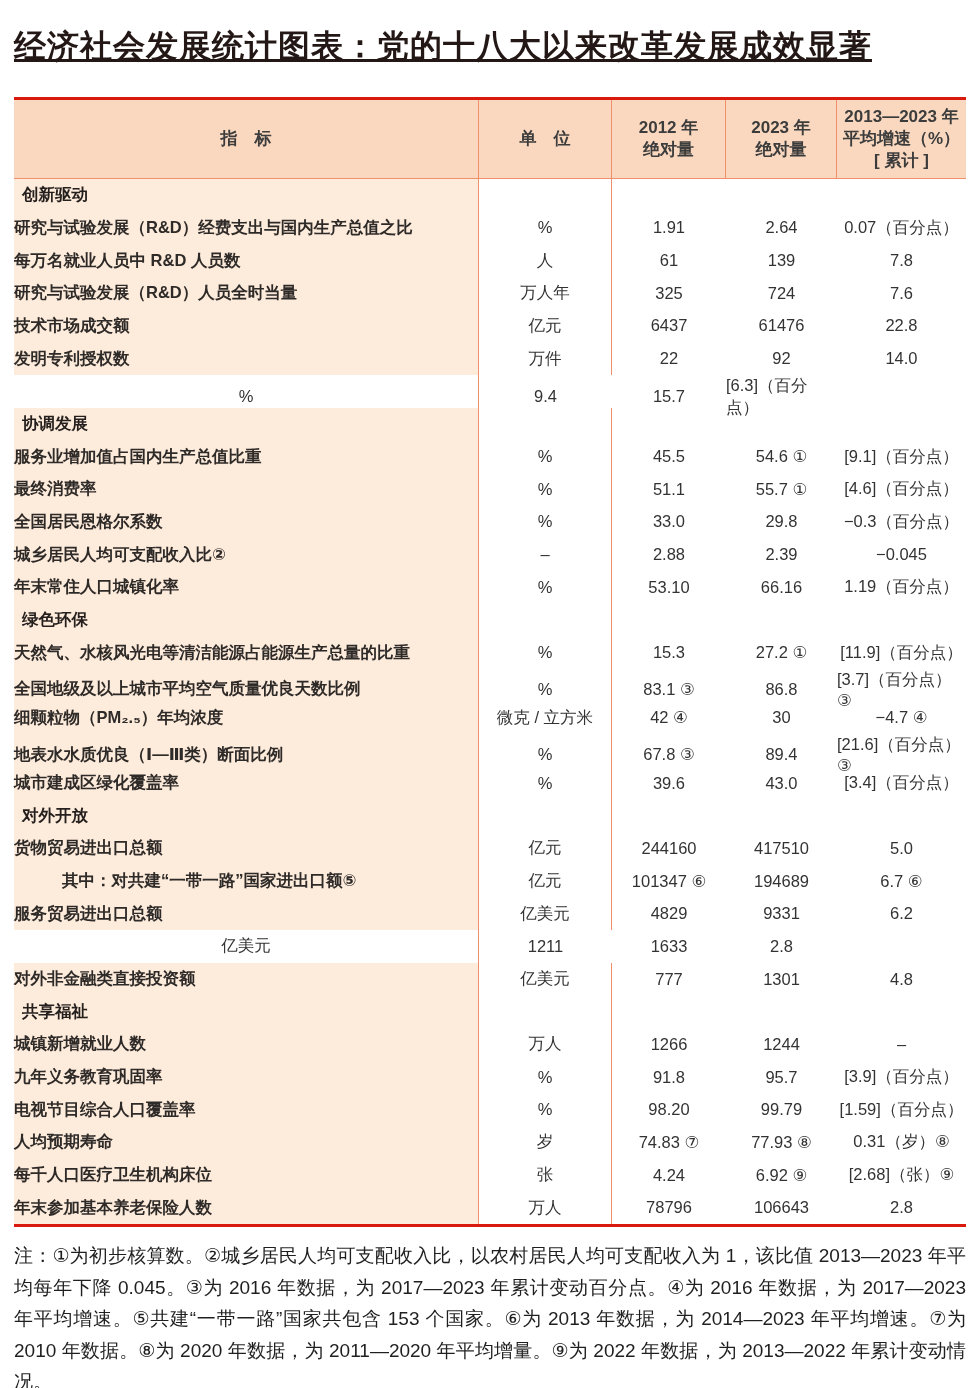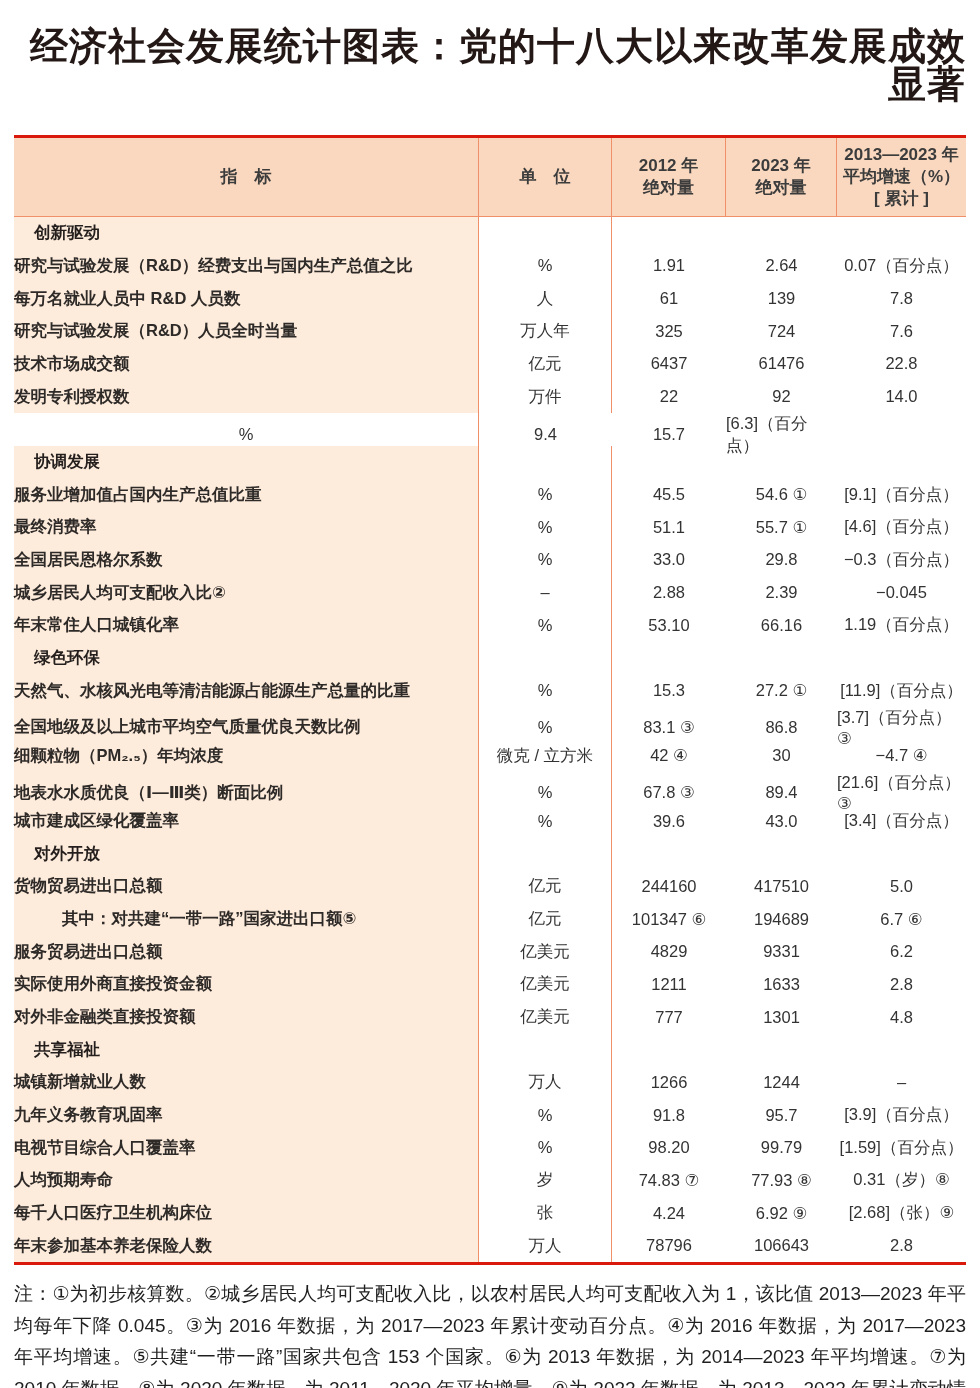--- a/index.html
+++ b/index.html
@@ -14,26 +14,27 @@
   html,body{background:#ffffff;}
   body{
     width:980px;height:1388px;
     font-family:"Liberation Sans","DejaVu Sans",sans-serif;
     color:var(--c-text);
     position:relative;
     overflow:hidden;
   }
   .title{
     margin:27px 14px 0;
-    text-align:right;
-    font-size:38px;
+    text-align:left;
+    font-size:32px;
     line-height:38px;
     font-weight:800;
     letter-spacing:1px;
     color:var(--c-title);
+    text-decoration:underline;
   }
   .table{
     margin:32px 14px 0;
     width:952px;
     border-top:3px solid var(--c-red);
     border-bottom:3px solid var(--c-red);
   }
   .hrow{
     display:grid;
     grid-template-columns:465px 133px 114px 111px 129px;
@@ -62,21 +63,21 @@
     font-size:16.5px;
     color:var(--c-text);
   }
   .c.lab{
     justify-content:flex-start;
     background:var(--c-colbg);
     border-right:1px solid var(--c-line);
     font-weight:600;
     color:#2e2a28;
   }
-  .row.section .c.lab{padding-left:20px;font-weight:800;color:#241f1d;}
+  .row.section .c.lab{padding-left:8px;font-weight:800;color:#241f1d;}
   .row .c.lab.sub{padding-left:48px;text-align:center;}
   .c.unit{border-right:1px solid var(--c-line);}
   .notes{
     margin:13px 14px 0;
     width:952px;
     font-size:19px;
     line-height:1.66;
     text-align:justify;
     color:#1f1f1f;
   }
@@ -260,21 +261,20 @@
         <div class="c v">6.7 ⑥</div>
       </div>
       <div class="row">
         <div class="c lab">服务贸易进出口总额</div>
         <div class="c unit">亿美元</div>
         <div class="c v">4829</div>
         <div class="c v">9331</div>
         <div class="c v">6.2</div>
       </div>
       <div class="row">
-        <div class="c lab">实际使用外商直接投资金额</div>
         <div class="c unit">亿美元</div>
         <div class="c v">1211</div>
         <div class="c v">1633</div>
         <div class="c v">2.8</div>
       </div>
       <div class="row">
         <div class="c lab">对外非金融类直接投资额</div>
         <div class="c unit">亿美元</div>
         <div class="c v">777</div>
         <div class="c v">1301</div>

